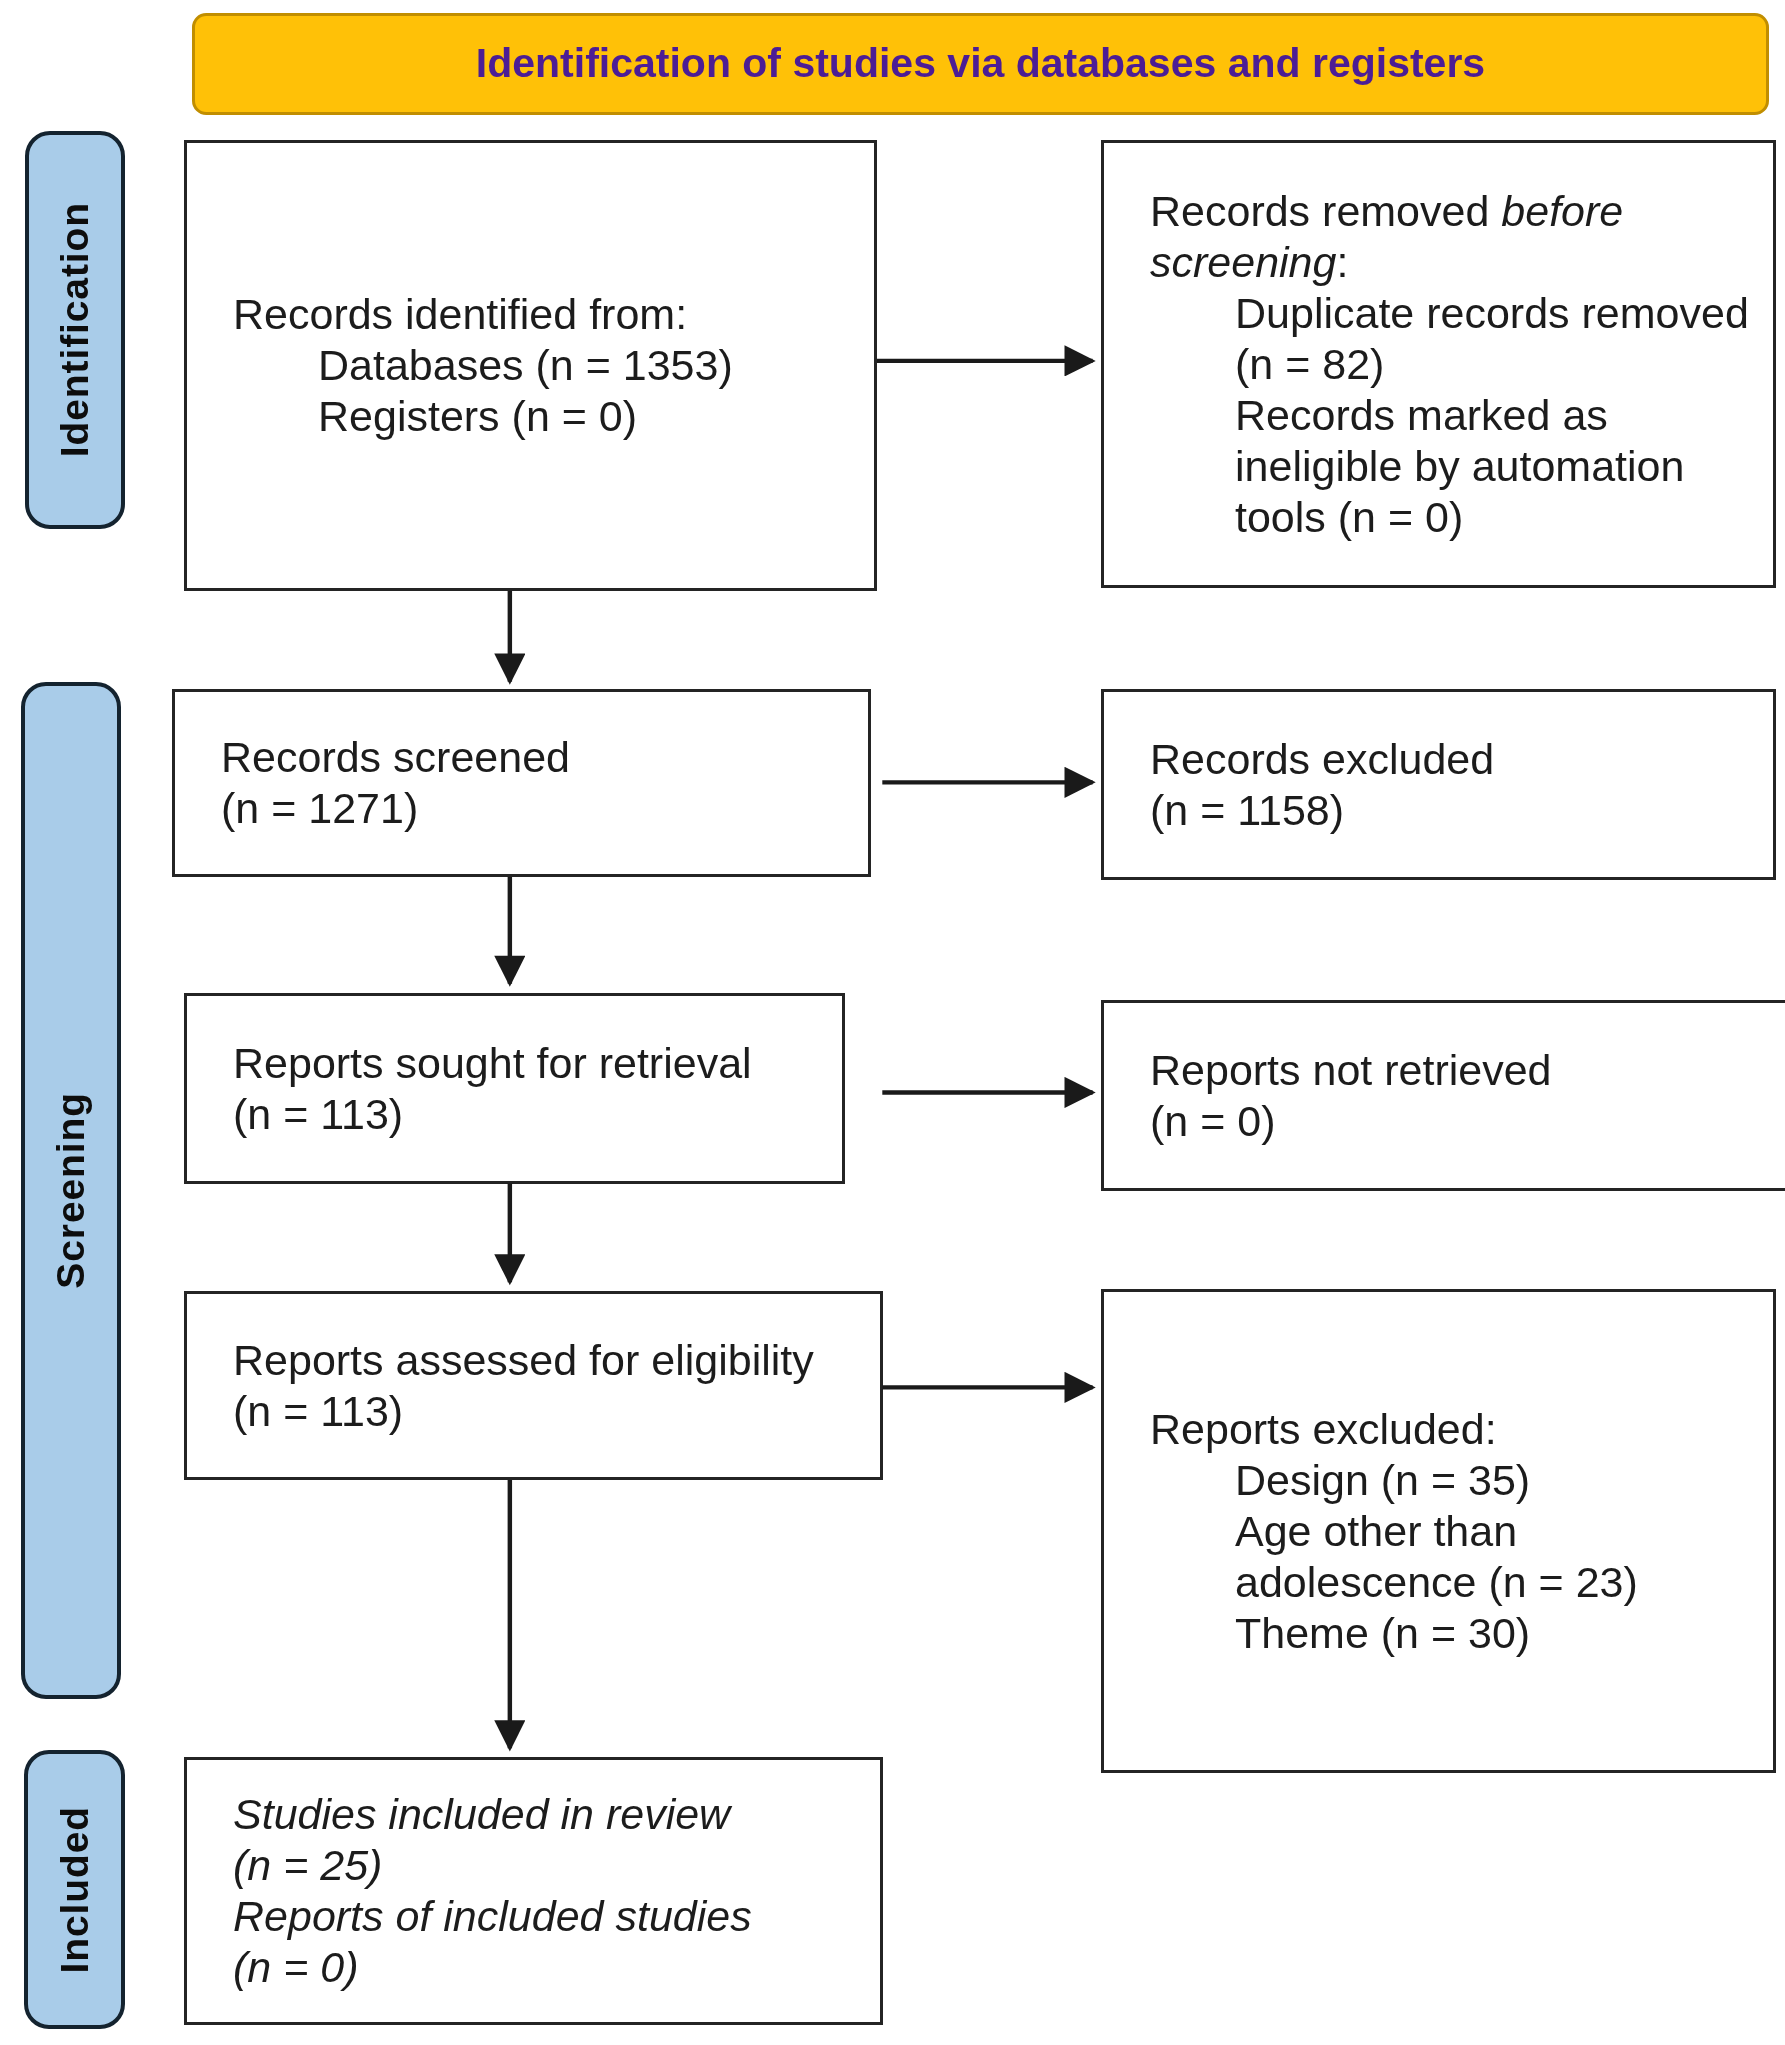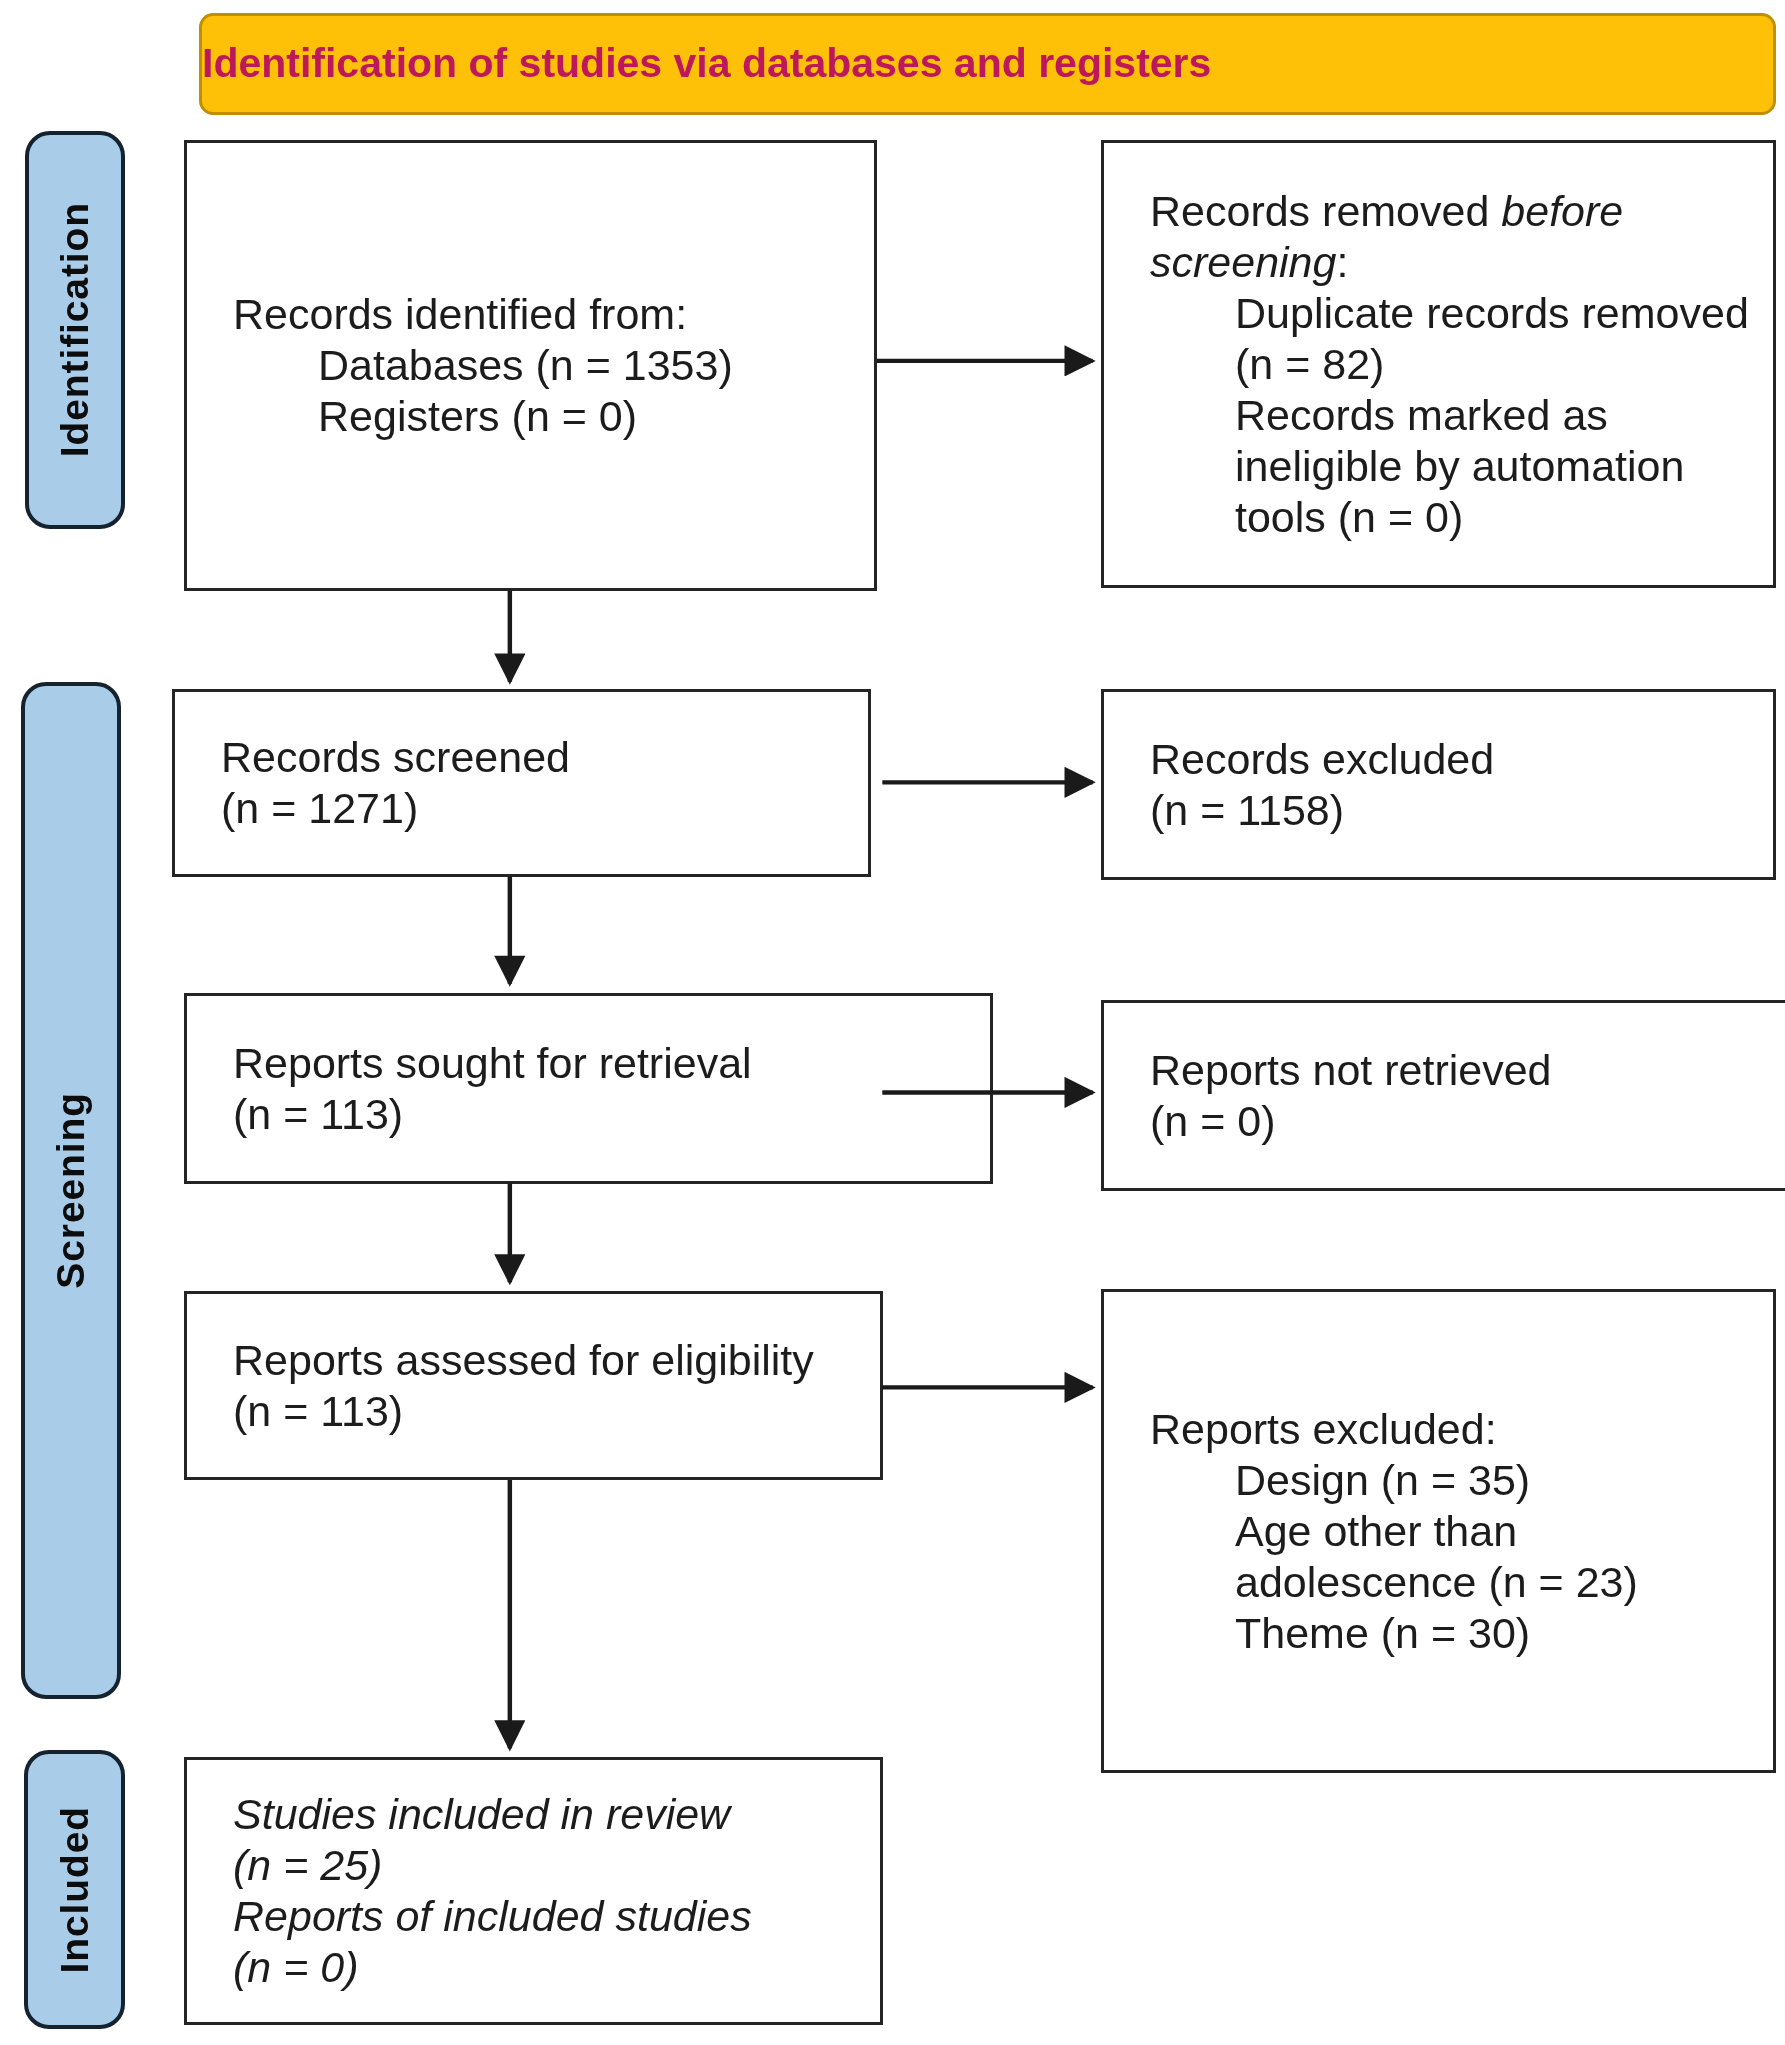--- a/index.html
+++ b/index.html
@@ -7,27 +7,27 @@
     position: relative;
     width: 1786px;
     height: 2045px;
     background: #ffffff;
     font-family: "Liberation Sans", "DejaVu Sans", sans-serif;
     color: #1c1c1c;
     overflow: hidden;
   }
   .banner {
     position: absolute;
-    left: 199px; top: 12.5px; width: 1577px; height: 102px;
+    left: 192px; top: 12.5px; width: 1577px; height: 102px;
     background: var(--banner-bg, #FFC107);
     border: 3.6px solid var(--banner-border, #C18E00);
     border-radius: 14.3px;
     box-sizing: border-box;
-    display: flex; align-items: center; 
-    font-size: 41px; font-weight: bold; color: #be185d;
+    display: flex; align-items: center; justify-content: center;
+    font-size: 41px; font-weight: bold; color: #4c1d95;
   }
   .stage {
     position: absolute;
     background: var(--stage-fill, #A9CCE9);
     border: 4.5px solid var(--stage-border, #14232F);
     border-radius: 25px;
     box-sizing: border-box;
     display: flex; align-items: center; justify-content: center;
   }
   .stage .vtext {
@@ -47,21 +47,21 @@
     box-sizing: border-box;
     display: flex; flex-direction: column; justify-content: center;
     padding-left: 46px; padding-right: 16px;
     font-size: 43px; line-height: 51px; color: #1c1c1c;
   }
   .box .indent { padding-left: 85px; }
   .box-identified       { left: 184px;  top: 140px;  width: 693px; height: 451px; }
   .box-removed          { left: 1101px; top: 140px;  width: 675px; height: 448px; }
   .box-screened         { left: 172px;  top: 689px;  width: 699px; height: 188px; }
   .box-records-excluded { left: 1101px; top: 689px;  width: 675px; height: 191px; }
-  .box-sought           { left: 184px;  top: 993px; width: 809px; height: 191px; }
+  .box-sought           { left: 184px;  top: 993px; width: 661px; height: 191px; }
   .box-not-retrieved    { left: 1101px; top: 1000px; width: 724px; height: 191px; }
   .box-assessed         { left: 184px;  top: 1291px; width: 699px; height: 189px; }
   .box-reports-excluded { left: 1101px; top: 1289px; width: 675px; height: 484px; }
   .box-included         { left: 184px;  top: 1757px; width: 699px; height: 268px; font-style: italic; }
   svg.arrows {
     position: absolute; left: 0; top: 0;
     width: 1786px; height: 2045px;
     pointer-events: none;
   }
   svg.arrows path.arrow {

